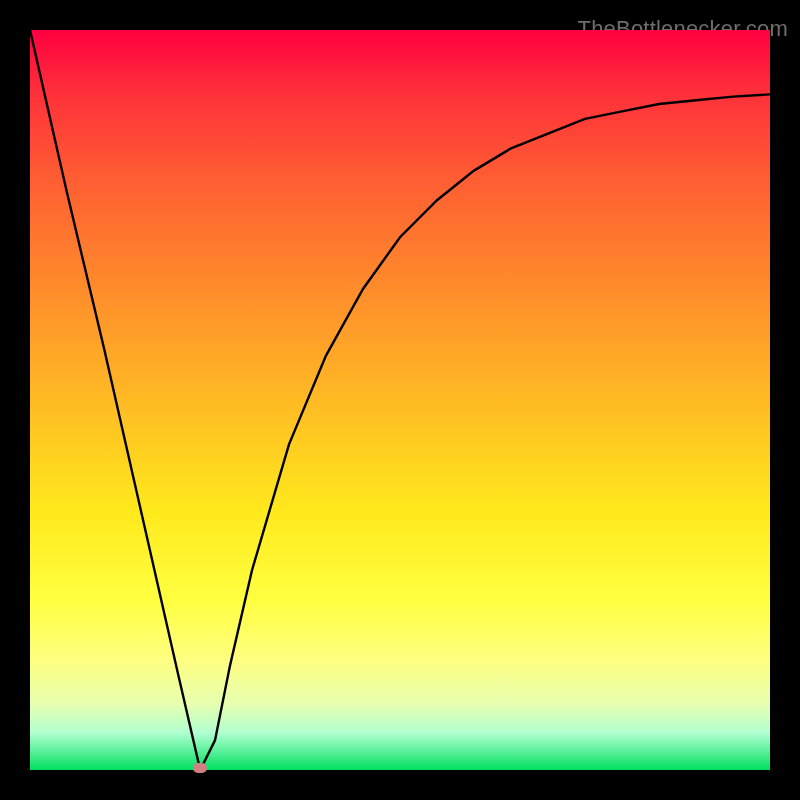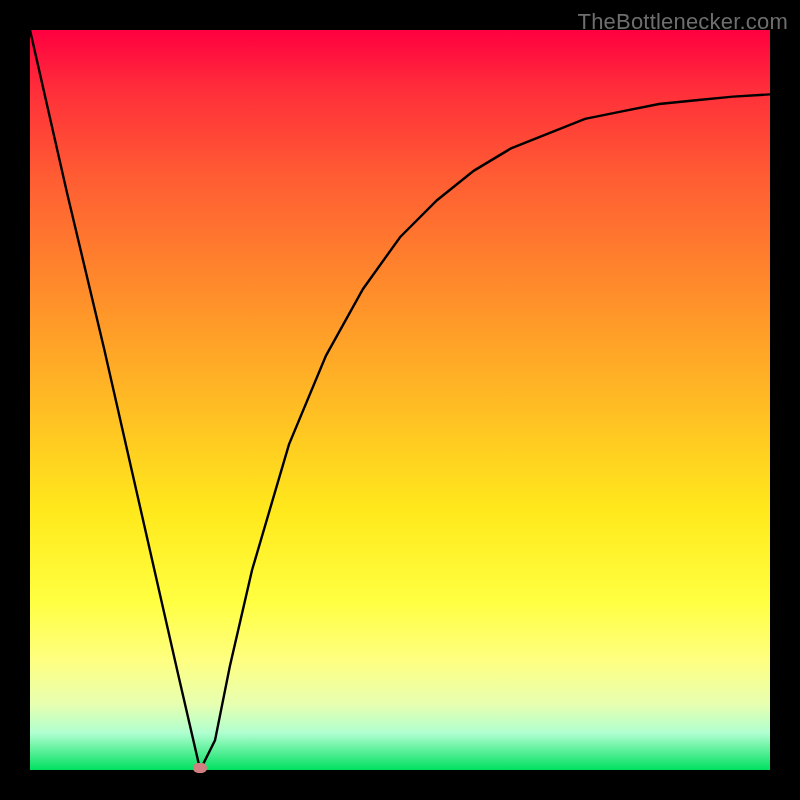--- a/index.html
+++ b/index.html
@@ -39,21 +39,21 @@
   .dot {
     position: absolute;
     width: 14px;
     height: 10px;
     border-radius: 5px;
     background: #d08080;
     transform: translate(-50%, -50%);
   }
   .watermark {
     position: absolute;
-    top: 9px;
+    top: 16px;
     right: 12px;
     font-family: Arial, Helvetica, sans-serif;
     font-size: 22px;
     color: #6e6e6e;
     letter-spacing: 0.2px;
   }
 </style>
 </head>
 <body>
 

